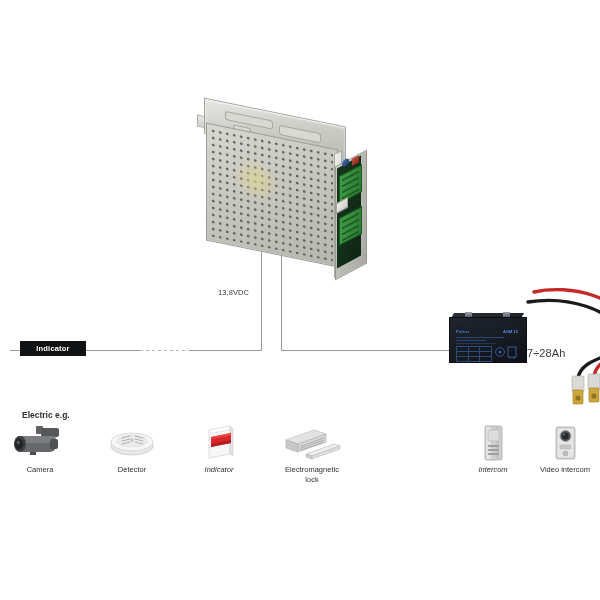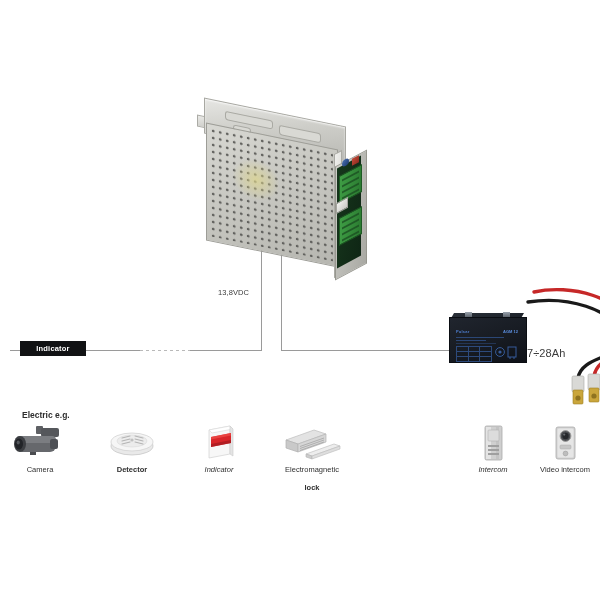--- a/index.html
+++ b/index.html
@@ -282,21 +282,21 @@
         <ellipse cx="10" cy="20" rx="6" ry="8" fill="#3c3e42"></ellipse>
         <ellipse cx="9" cy="20" rx="4" ry="5.6" fill="#222428"></ellipse>
         <ellipse cx="8.2" cy="18.6" rx="1.6" ry="2" fill="#6a6d72" opacity=".7"></ellipse>
         <rect x="40" y="15" width="8" height="10" rx="2" fill="#4e5055"></rect>
         <path d="M20,28 L26,28 L26,31 L20,31 Z" fill="#4a4c50"></path>
       </svg>
     </div>
     <span class="cap-txt">Camera</span>
   </div>
 
-  <div class="dev" style="left:86px;top:424px;font-weight:bold;">
+  <div class="dev" style="left:86px;top:424px;">
     <div class="art">
       <svg class="ico" width="56" height="38" viewBox="0 0 56 38">
         <ellipse cx="28" cy="22" rx="21" ry="9" fill="#e9e9e9" stroke="#c7c7c7" stroke-width="0.8"></ellipse>
         <ellipse cx="28" cy="18" rx="21" ry="9" fill="#f6f6f6" stroke="#d2d2d2" stroke-width="0.8"></ellipse>
         <ellipse cx="28" cy="17" rx="15" ry="6" fill="#ececec" stroke="#d8d8d8" stroke-width="0.6"></ellipse>
         <g stroke="#b4b4b4" stroke-width="1.1" stroke-linecap="round">
           <path d="M18,14 L26,12"></path>
             <path d="M18,17 L26,15"></path>
             <path d="M18,20 L26,18"></path>
           <path d="M31,12 L39,14"></path>
@@ -333,21 +333,21 @@
           <path d="M20,22.5 L44,14"></path>
             <path d="M20,24.5 L44,16"></path>
             <path d="M20,26.5 L44,18"></path>
         </g>
         <path d="M26,30 L54,20 L60,22 L32,32 Z" fill="#ededed" stroke="#c2c2c2" stroke-width="0.7"></path>
         <path d="M26,30 L32,32 L32,35 L26,33 Z" fill="#cccccc" stroke="#b4b4b4" stroke-width="0.6"></path>
         <path d="M32,32 L60,22 L60,25 L32,35 Z" fill="#dedede" stroke="#bbbbbb" stroke-width="0.6"></path>
       </svg>
     </div>
     <span class="cap-txt">Electromagnetic</span>
-    <span class="cap-txt" style="margin-top:8px;font-weight:bold;">lock</span>
+    <span class="cap-txt" style="margin-top:0;">lock</span>
   </div>
 
 
   <div class="dev" style="left:447px;top:424px;font-style:italic;">
     <div class="art">
       <svg class="ico" width="36" height="38" viewBox="0 0 36 38">
         <rect x="10" y="2" width="17" height="34" rx="1.5" fill="#cfcfcf" stroke="#a9a9a9" stroke-width="0.8"></rect>
         <rect x="11" y="3" width="5" height="32" fill="#e8e8e8" opacity=".85"></rect>
         <rect x="21" y="3" width="3" height="32" fill="#bdbdbd" opacity=".7"></rect>
         <rect x="13" y="6" width="11" height="11" rx="1" fill="#dcdcdc" stroke="#b3b3b3" stroke-width="0.6"></rect>

